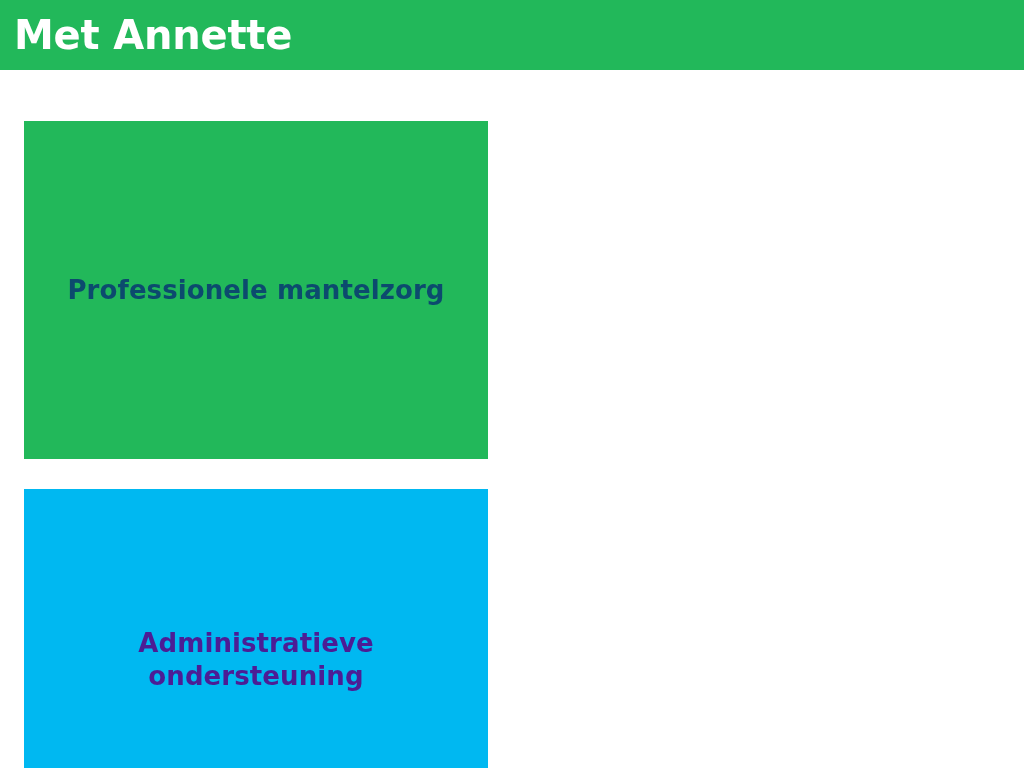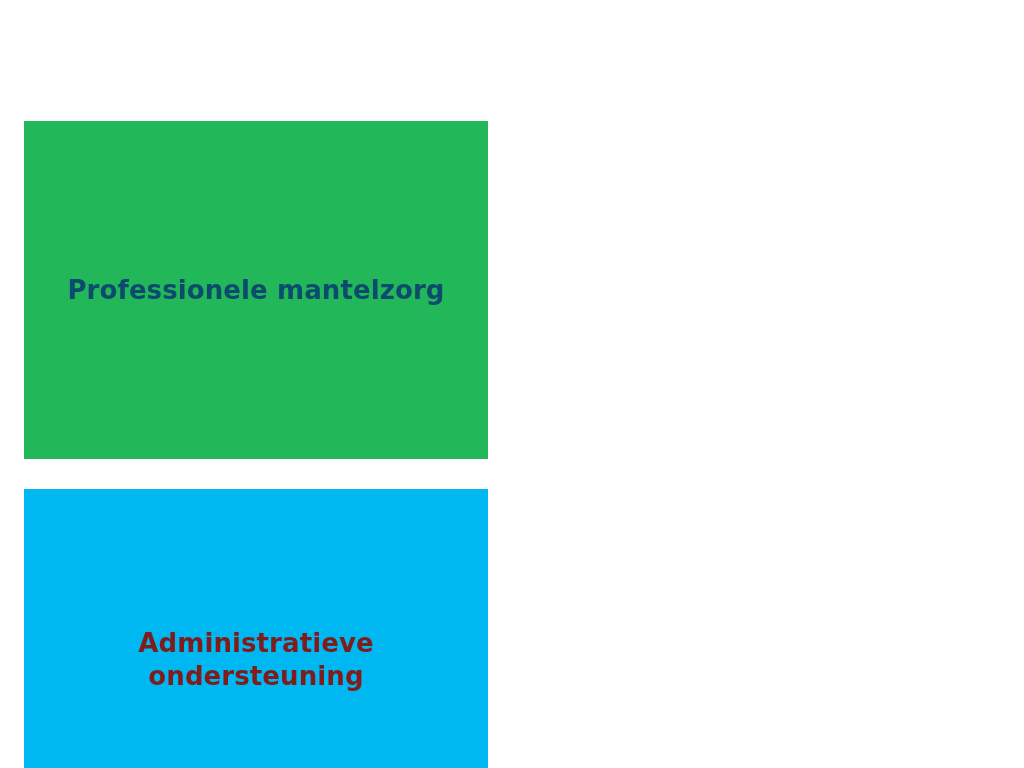--- a/index.html
+++ b/index.html
@@ -78,31 +78,34 @@
 
   .card-label {
     color: #0c4a6e;
     font-size: 26px;
     font-weight: 600;
     line-height: 33px;
     letter-spacing: 0.1px;
   }
 
   .card-blue .card-label {
-    color: #7f1d1d;
+    color: #4c1d95;
     
     transform: translateY(31px);
     max-width: 300px;
   }
 </style>
 </head>
 <body>
 
 <div class="slide">
 
+  <div class="header-bar">
+    <div class="header-title">Met Annette</div>
+  </div>
 
   <div class="cards-column">
 
     <div class="card card-green">
       <span class="card-label">Professionele mantelzorg</span>
     </div>
 
     <div class="card card-blue">
       <span class="card-label">Administratieve ondersteuning</span>
     </div>

